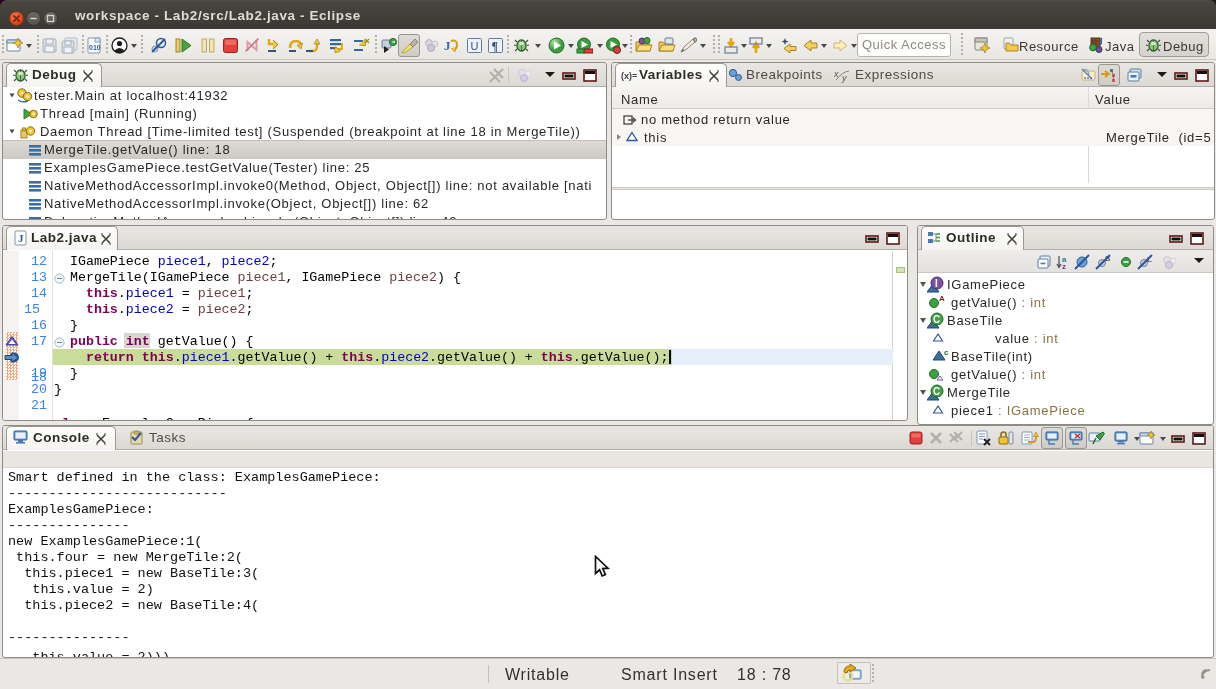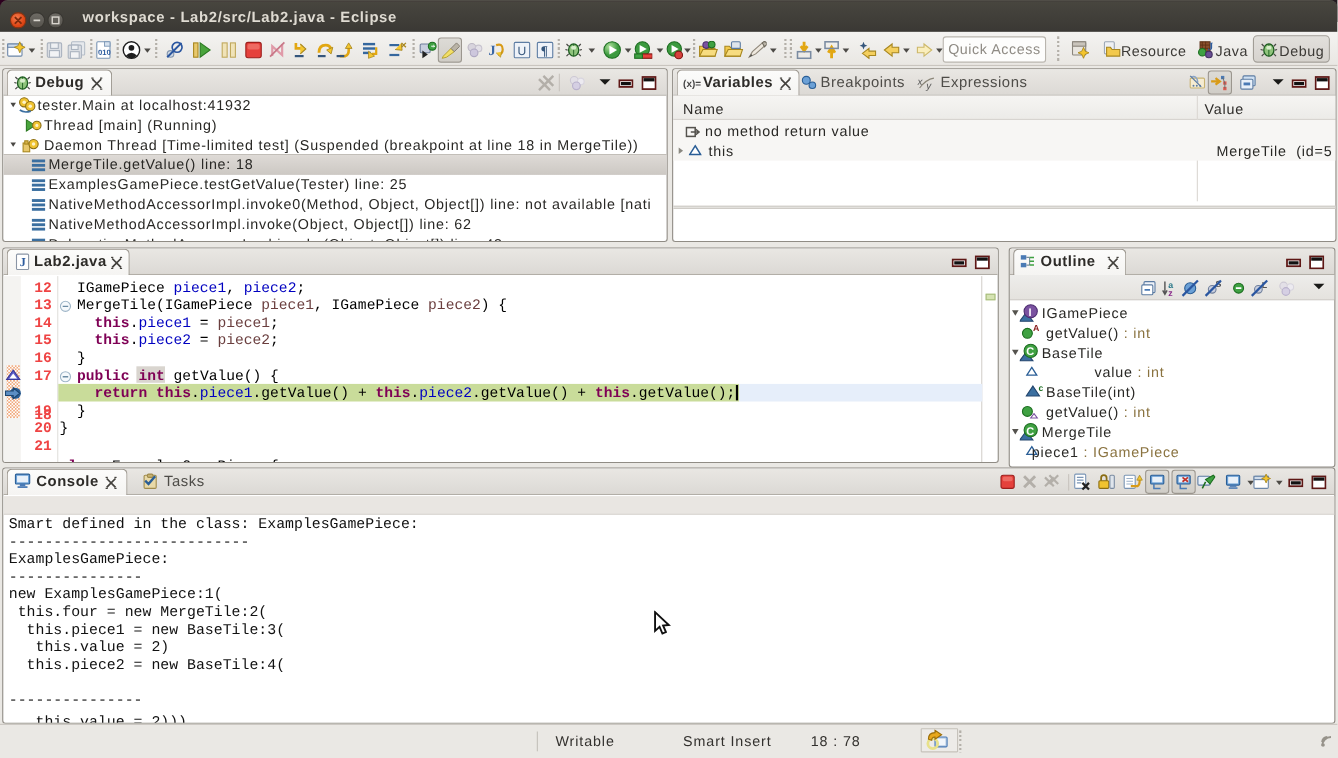--- a/index.html
+++ b/index.html
@@ -19,30 +19,30 @@
 
 .panel{position:absolute;background:#fff;border:1px solid #908c85;border-radius:3px;overflow:hidden;}
 .tabstrip{position:absolute;left:0;top:0;right:0;height:24px;background:linear-gradient(#e9e7e3,#dcd9d5);border-bottom:1px solid #b2aea7;}
 .tab{position:absolute;top:0;height:24px;background:linear-gradient(#fcfcfb,#f5f4f2);border:1px solid #9c978f;border-bottom:none;border-radius:5px 5px 0 0;}
 .tabtext{font-size:13.5px;color:#2d2b28;font-weight:bold;letter-spacing:0.5px;}
 .tabtext2{font-size:13.5px;color:#4e4c48;letter-spacing:0.5px;}
 .viewmenu{position:absolute;width:0;height:0;border-left:5px solid transparent;border-right:5px solid transparent;border-top:5.5px solid #1a1a18;}
 
 .trow{position:absolute;font-size:13px;color:#292825;white-space:pre;letter-spacing:0.72px;}
 
-.lnum{position:absolute;color:#ef4444;font-size:13.3px;text-align:right;width:30px;font-weight:bold;}
+.lnum{position:absolute;color:#3b82f6;font-size:13.3px;text-align:right;width:30px;}
 .code{position:absolute;left:51px;font-size:13.3px;white-space:pre;color:#000;}
 .kw{color:#7f0055;font-weight:bold;}
 .fld{color:#0000c0;}
 .par{color:#6a3e3e;}
 
 .cline{position:absolute;left:5px;font-size:13.5px;white-space:pre;color:#111;}
 
 #status{left:0;top:658px;width:1216px;height:31px;background:#eae8e4;border-top:1px solid #c9c5bf;}
-.stext{position:absolute;top:8px;font-size:13px;color:#33312e;letter-spacing:0.8px;}
+.stext{position:absolute;top:8px;font-size:16px;color:#33312e;letter-spacing:0.8px;}
 </style></head><body>
 <div class="abs" style="left:0;top:0;width:1216px;height:20px;background:linear-gradient(90deg,#2C001E,#231a20);"></div>
 <div id="titlebar" class="abs">
     <div class="btn" style="left:9px;background:radial-gradient(circle at 40% 35%,#f57e50,#df4615 60%,#c23a10);border:1px solid #873312;"></div>
     <svg class="abs" style="left:9px;top:10px;" width="15" height="15" viewBox="0 0 15 15">
       <path d="M5 5 L10 10 M10 5 L5 10" stroke="#7e2a0c" stroke-width="1.8" stroke-linecap="round"></path>
     </svg>
     <div class="btn" style="left:26px;background:linear-gradient(#6e6b65,#55524c);border:1px solid #393732;"></div>
     <svg class="abs" style="left:26px;top:10px;" width="15" height="15" viewBox="0 0 15 15">
       <path d="M4.5 7.5 L10.5 7.5" stroke="#d9d5ce" stroke-width="1.5"></path>
@@ -457,21 +457,21 @@
     <div class="abs" style="left:50px;top:123px;width:619px;height:16px;background:#c9dc9a;"></div>
     <div class="abs" style="left:669px;top:123px;width:221px;height:16px;background:#e6eefa;"></div>
     <div class="abs" style="left:3px;top:106px;width:12px;height:48px;background:repeating-conic-gradient(#f0a87c 0 25%,#ffffff 0 50%) 0 0/3px 3px;"></div>
     <div class="abs" style="left:121px;top:107px;width:26px;height:15px;background:#d9d5cf;"></div>
     <div class="lnum mono" style="left:14px;top:28px;">12</div>
     <div class="code mono" style="top:28px;"><span class="">  IGamePiece </span><span class="fld">piece1</span><span class="">, </span><span class="fld">piece2</span><span class="">;</span></div>
     <div class="lnum mono" style="left:14px;top:44px;">13</div>
     <div class="code mono" style="top:44px;"><span class="">  MergeTile(IGamePiece </span><span class="par">piece1</span><span class="">, IGamePiece </span><span class="par">piece2</span><span class="">) {</span></div>
     <div class="lnum mono" style="left:14px;top:60px;">14</div>
     <div class="code mono" style="top:60px;"><span class="">    </span><span class="kw">this</span><span class="">.</span><span class="fld">piece1</span><span class=""> = </span><span class="par">piece1</span><span class="">;</span></div>
-    <div class="lnum mono" style="left:14px;top:76px;">15</div>
+    <div class="lnum mono" style="left:14px;top:76px;text-align:center;">15</div>
     <div class="code mono" style="top:76px;"><span class="">    </span><span class="kw">this</span><span class="">.</span><span class="fld">piece2</span><span class=""> = </span><span class="par">piece2</span><span class="">;</span></div>
     <div class="lnum mono" style="left:14px;top:92px;">16</div>
     <div class="code mono" style="top:92px;"><span class="">  }</span></div>
     <div class="lnum mono" style="left:14px;top:108px;">17</div>
     <div class="code mono" style="top:108px;"><span class="">  </span><span class="kw">public</span><span class=""> </span><span class="kw">int</span><span class=""> getValue() {</span></div>
     <div class="lnum mono" style="left:14px;top:124px;margin-top:20px;">18</div>
     <div class="code mono" style="top:124px;"><span class="">    </span><span class="kw">return</span><span class=""> </span><span class="kw">this</span><span class="">.</span><span class="fld">piece1</span><span class="">.getValue() + </span><span class="kw">this</span><span class="">.</span><span class="fld">piece2</span><span class="">.getValue() + </span><span class="kw">this</span><span class="">.getValue();</span></div>
     <div class="lnum mono" style="left:14px;top:140px;">19</div>
     <div class="code mono" style="top:140px;"><span class="">  }</span></div>
     <div class="lnum mono" style="left:14px;top:156px;">20</div>
@@ -595,21 +595,21 @@
     </svg>
     <svg class="abs" style="left:9px;top:158px;" width="18" height="17" viewBox="0 0 18 17">
       <path d="M6 8 L12 16 L0 16 Z" fill="#3b6fa0" stroke="#24466e"></path>
       <circle cx="10" cy="7" r="6" fill="#3fa142" stroke="#1d6e21"></circle>
       <text x="6" y="11" font-size="10" font-weight="bold" fill="#fff" font-family="Liberation Sans">C</text>
     </svg>
     <div class="trow" style="left:29px;top:159px;">MergeTile</div>
     <svg class="abs" style="left:14px;top:178px;" width="12" height="11" viewBox="0 0 12 11">
       <path d="M6 2 L10.5 9 L1.5 9 Z" fill="#fff" stroke="#2a5e96" stroke-width="1.2"></path>
     </svg>
-    <div class="trow" style="left:20px;top:177px;">piece1<span style="color:#8a7340;"> : IGamePiece</span></div>
+    <div class="trow" style="left:33px;top:177px;">piece1<span style="color:#8a7340;"> : IGamePiece</span></div>
   </div>
 <div class="panel" style="left:2px;top:425px;width:1212px;height:233px;">
     <div class="tabstrip"></div>
     <div class="tab" style="left:3px;width:110px;"></div>
     <svg class="abs" style="left:10px;top:4px;" width="16" height="15" viewBox="0 0 16 15">
       <rect x="1" y="1" width="13" height="9" rx="1" fill="#6ba0d6" stroke="#2a5e96"></rect>
       <rect x="2.5" y="2.5" width="10" height="6" fill="#e8f0f9"></rect>
       <rect x="5" y="10" width="5" height="2" fill="#4a7ab5"></rect>
       <rect x="3" y="12" width="9" height="1.6" fill="#4a7ab5"></rect>
     </svg>

